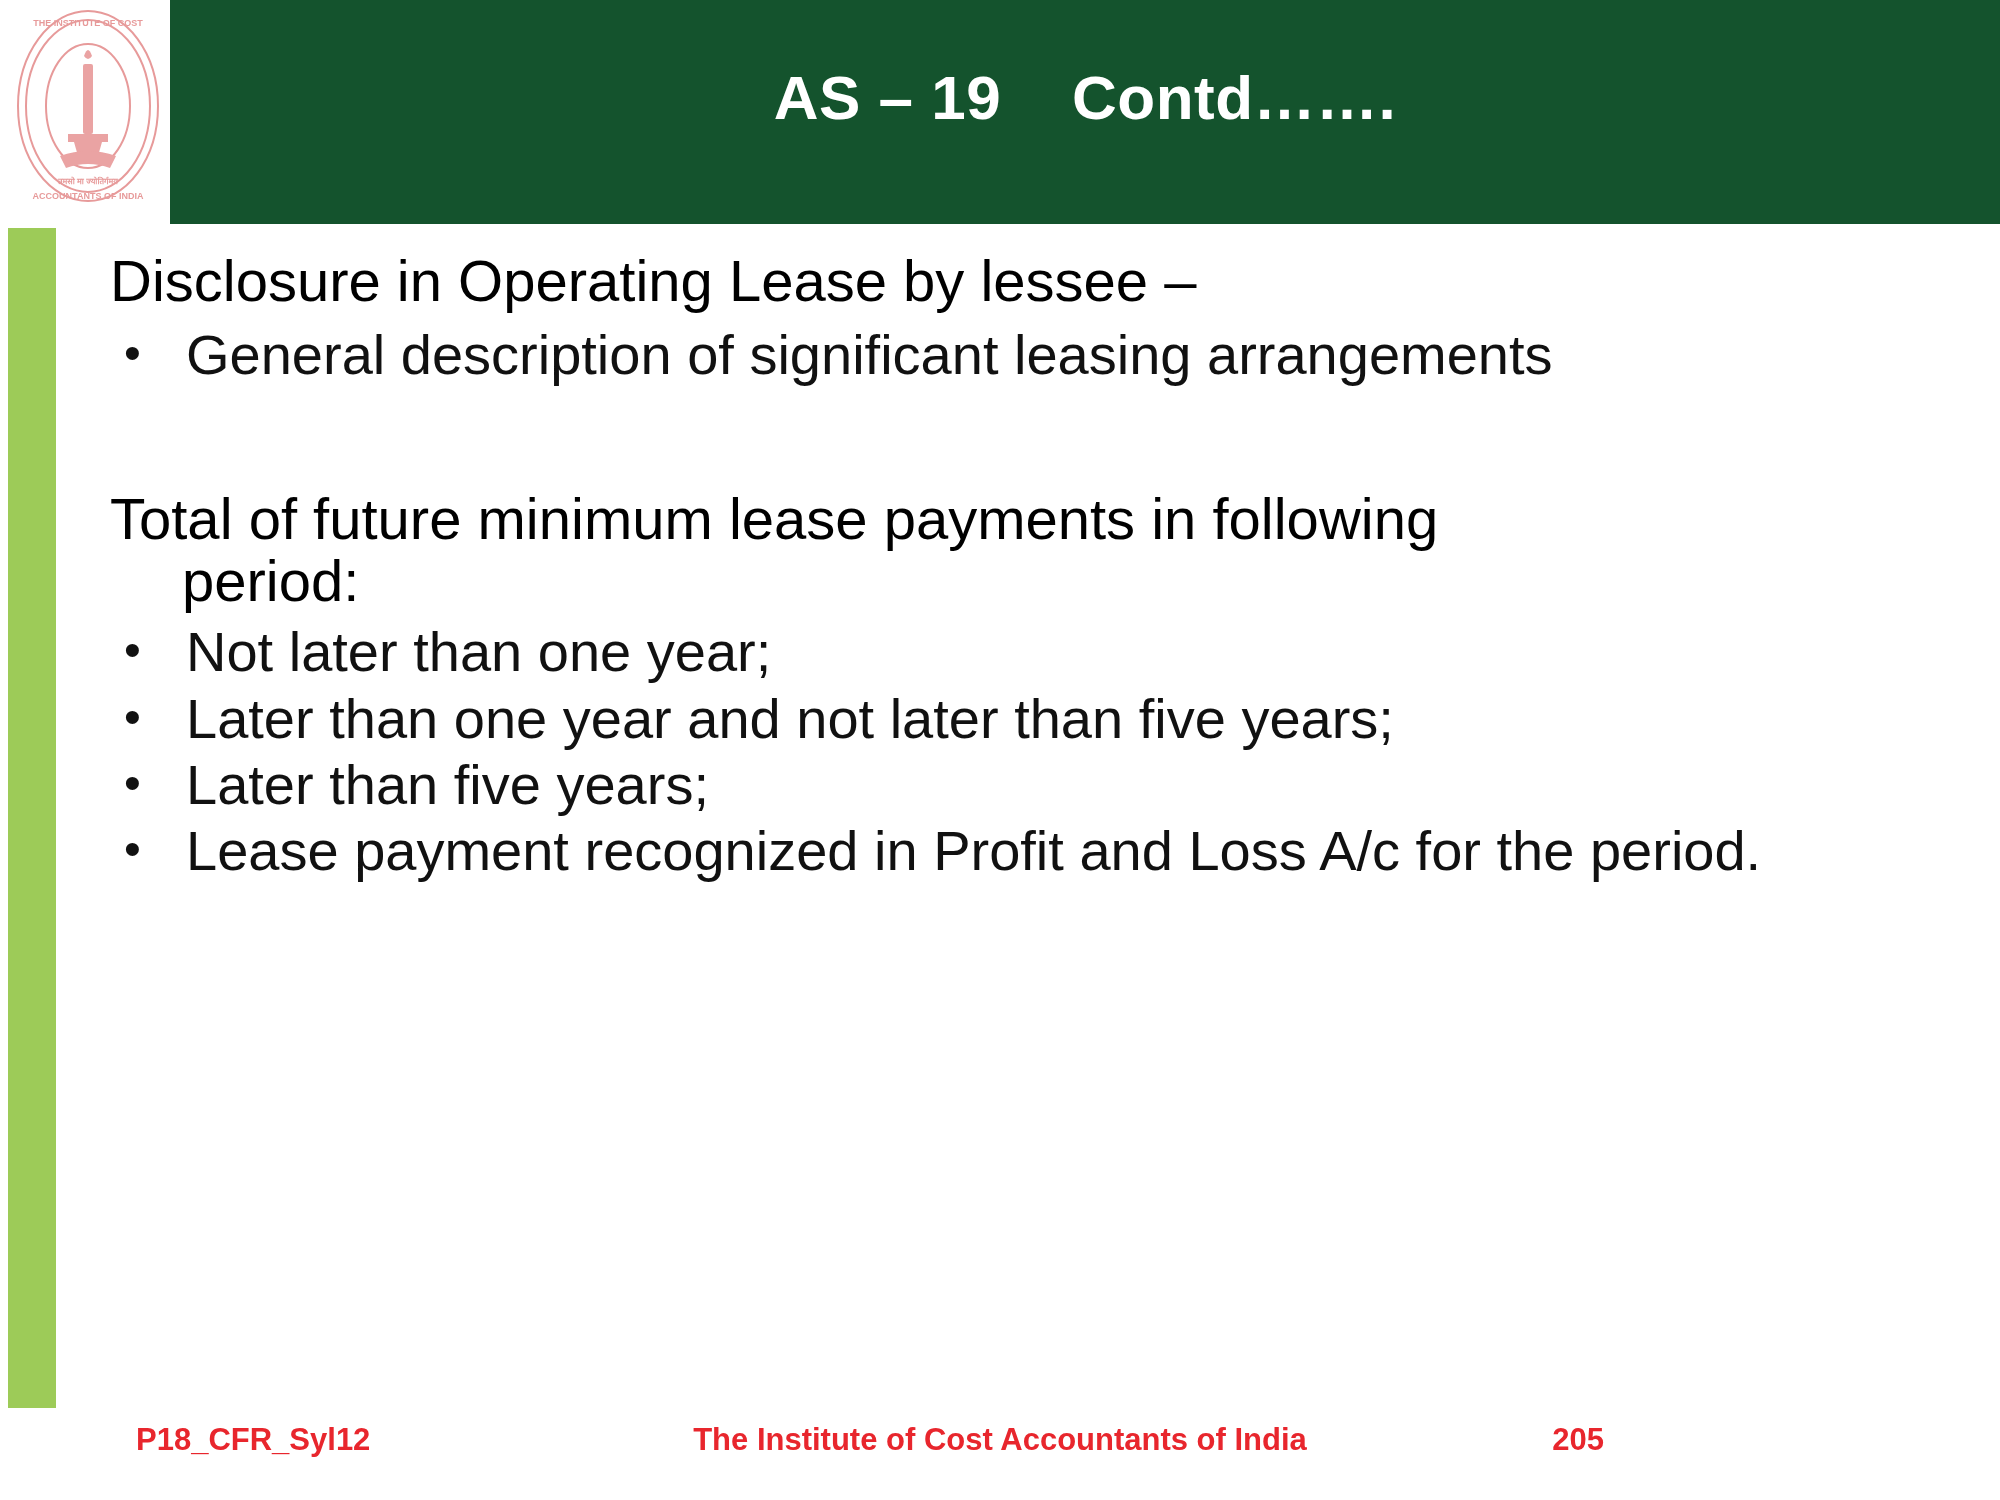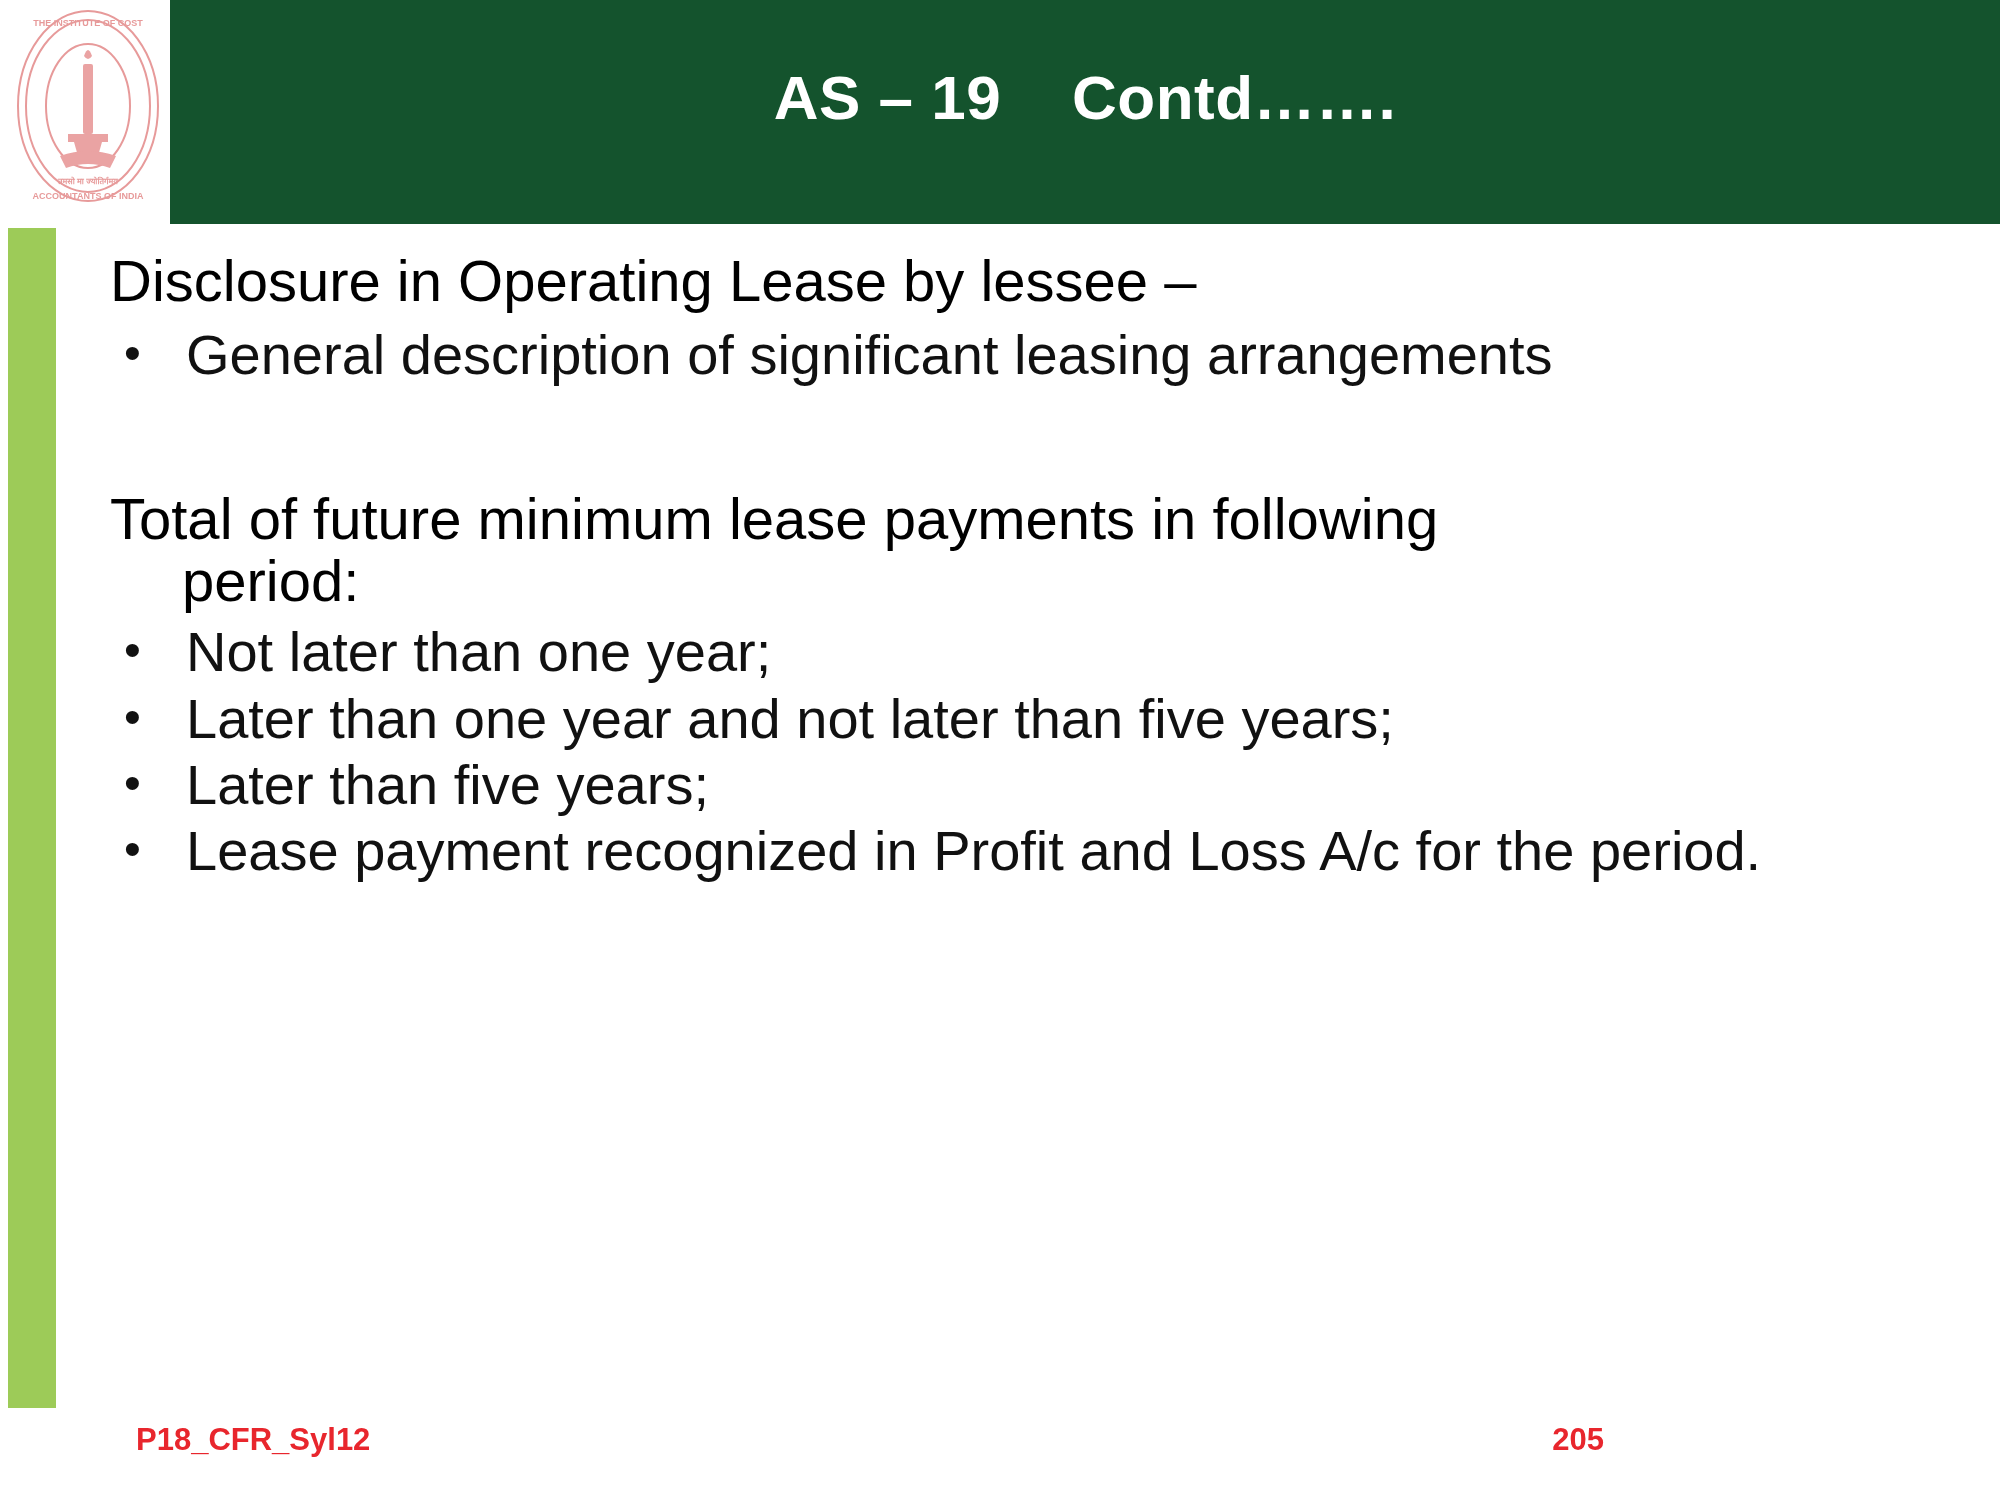--- a/index.html
+++ b/index.html
@@ -202,16 +202,17 @@
     </div>
     <div class="bullet-row">
       <span class="bullet-dot">•</span>
       <span class="bullet-text">Lease payment recognized in Profit and Loss A/c for the period.</span>
     </div>
 
   </div>
 
   <div class="footer">
     <span class="footer-left">P18_CFR_Syl12</span>
+    <span class="footer-center">The Institute of Cost Accountants of India</span>
     <span class="footer-right">205</span>
   </div>
 
 </div>
 
 </body></html>

